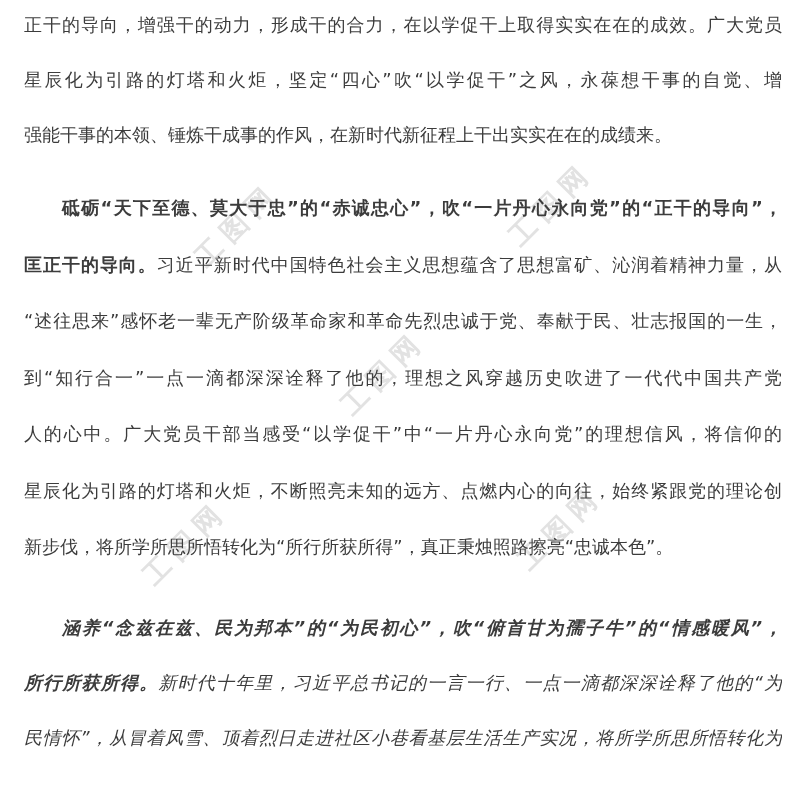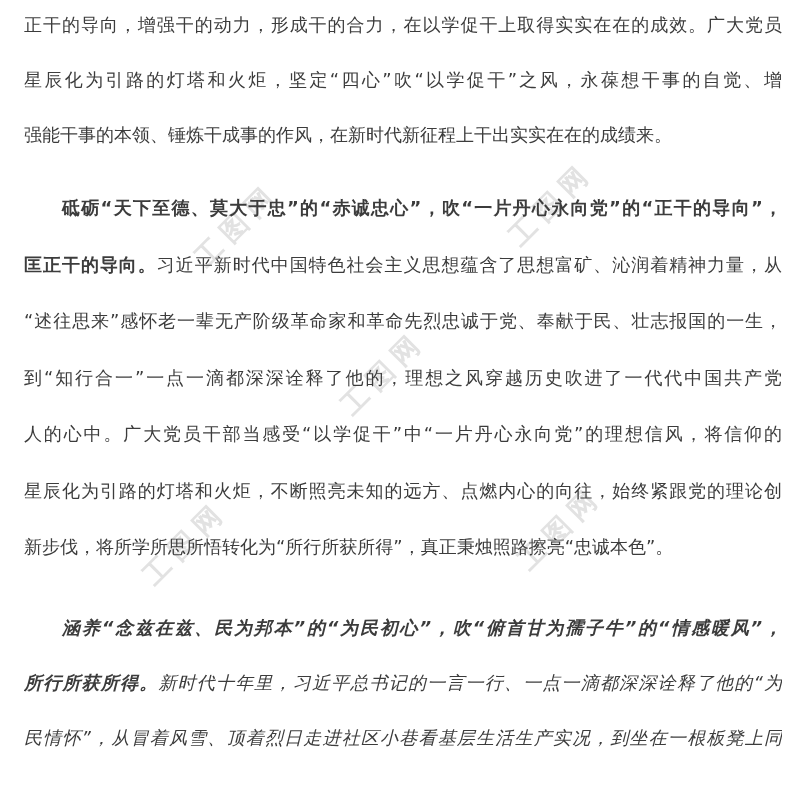--- a/index.html
+++ b/index.html
@@ -87,16 +87,16 @@
         <div class="line"><span class="seg-b">匡正干的导向。</span><span>习近平新时代中国特色社会主义思想蕴含了思想富矿、沁润着精神力量，从</span></div>
         <div class="line"><span>“述往思来”感怀老一辈无产阶级革命家和革命先烈忠诚于党、奉献于民、壮志报国的一生，</span></div>
         <div class="line"><span>到“知行合一”一点一滴都深深诠释了他的，理想之风穿越历史吹进了一代代中国共产党</span></div>
         <div class="line"><span>人的心中。广大党员干部当感受“以学促干”中“一片丹心永向党”的理想信风，将信仰的</span></div>
         <div class="line"><span>星辰化为引路的灯塔和火炬，不断照亮未知的远方、点燃内心的向往，始终紧跟党的理论创</span></div>
         <div class="line end"><span>新步伐，将所学所思所悟转化为“所行所获所得”，真正秉烛照路擦亮“忠诚本色”。</span></div>
       </div>
       <div class="para indent">
         <div class="line"><span class="seg-b">涵养“念兹在兹、民为邦本”的“为民初心”，吹“俯首甘为孺子牛”的“情感暖风”，</span></div>
         <div class="line"><span class="seg-b">所行所获所得。</span><span>新时代十年里，习近平总书记的一言一行、一点一滴都深深诠释了他的“为</span></div>
-        <div class="line"><span>民情怀”，从冒着风雪、顶着烈日走进社区小巷看基层生活生产实况，到坐在一根板凳上同</span></div>
+        <div class="line"><span>民情怀”，从冒着风雪、顶着烈日走进社区小巷看基层生活生产实况，将所学所思所悟转化为</span></div>
       </div>
     </div>
 </div>
 
 </body></html>

